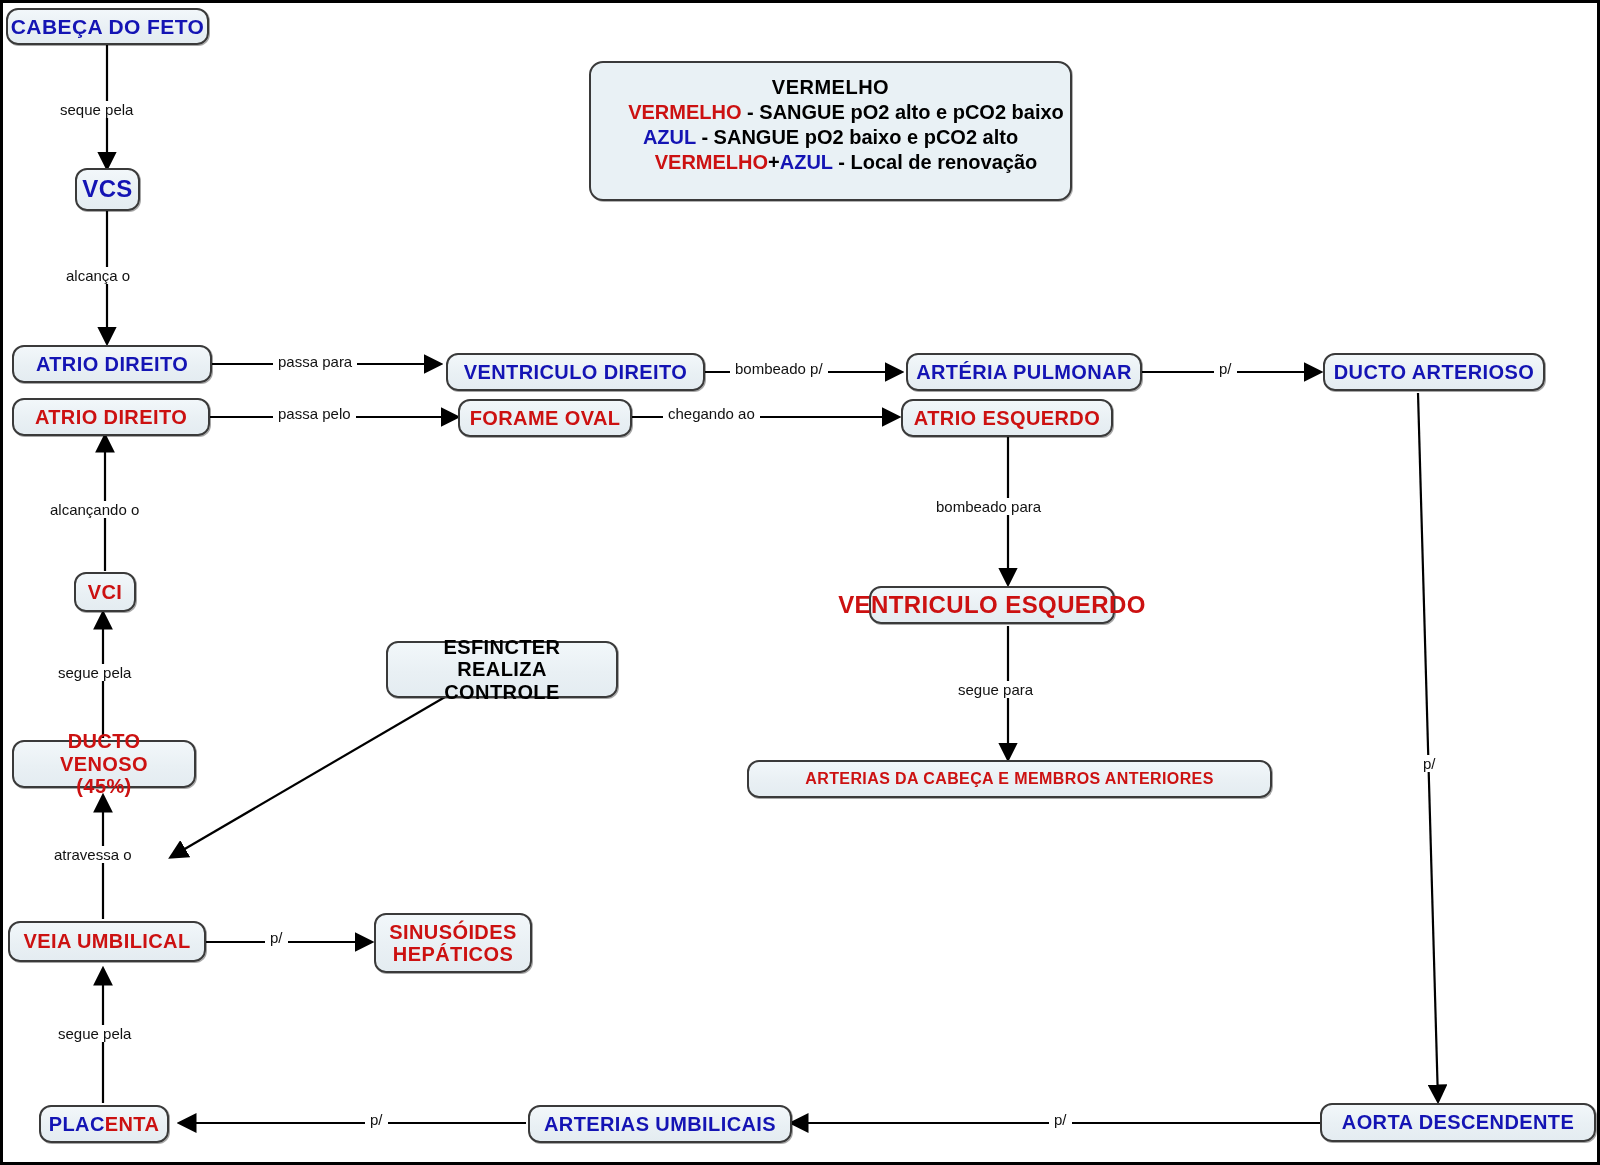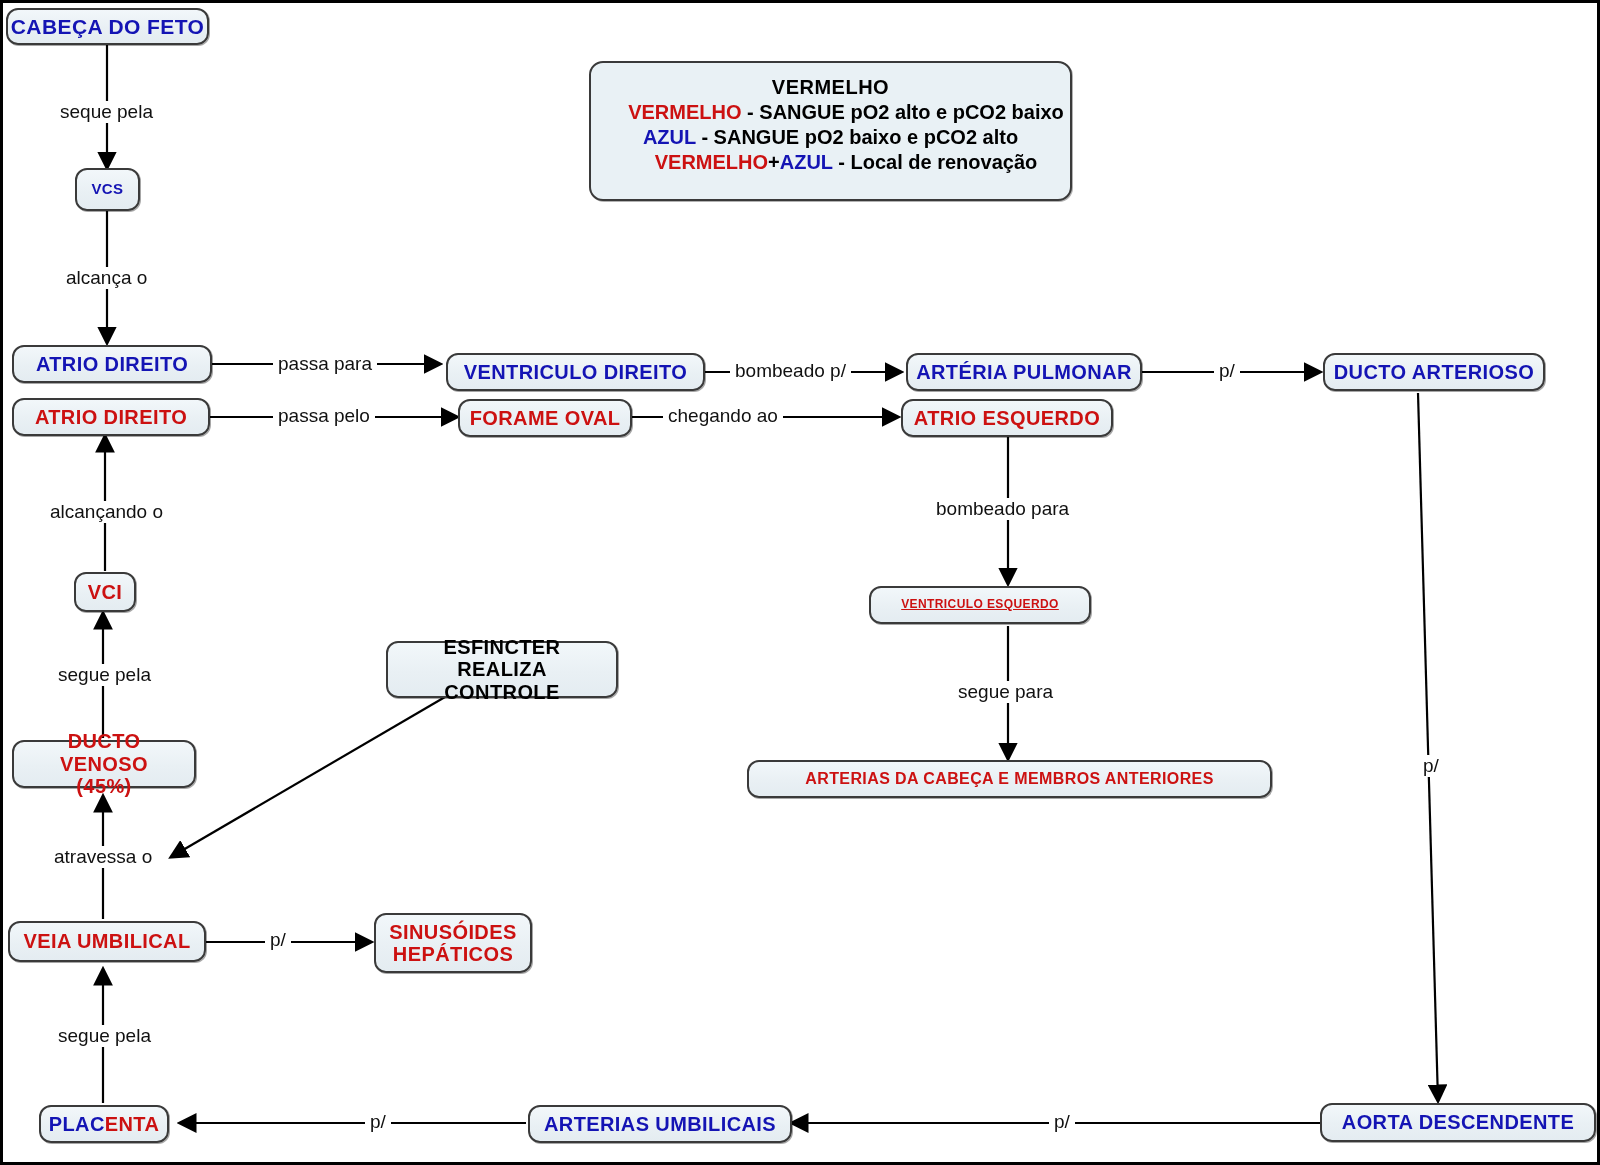--- a/index.html
+++ b/index.html
@@ -35,21 +35,21 @@
     padding:2px 10px;
   }
   .node.blue{color:#1414b4;}
   .node.red{color:#cc1111;}
   .node.black{color:#000000;}
   .node.two-line{white-space:normal;}
 
   
   .elabel{
     position:absolute;
-    font-size:19px;
+    font-size:15px;
     color:#111111;
     background:#ffffff;
     padding:0 5px;
     white-space:nowrap;
     font-weight:normal;
   }
 
   
   #legend{
     position:absolute;
@@ -125,37 +125,37 @@
 
   <div id="legend" style="left:586px;top:58px;width:483px;height:140px;">
     <div class="ltitle">VERMELHO</div>
     <div class="lrow"><span class="kw-red">VERMELHO</span><span> - SANGUE pO2 alto e pCO2 baixo</span></div>
     <div class="lrow"><span class="kw-blue">AZUL</span><span> - SANGUE pO2 baixo e pCO2 alto</span></div>
     <div class="lrow"><span class="kw-red">VERMELHO</span><span>+</span><span class="kw-blue">AZUL</span><span> - Local de renovação</span></div>
   </div>
 
   <div class="node blue" style="left:3px;top:5px;width:203px;height:37px;font-size:21px;">CABEÇA DO FETO</div>
 
-  <div class="node blue" style="left:72px;top:165px;width:65px;height:43px;font-size:15px;">VCS</div>
+  <div class="node blue" style="left:72px;top:165px;width:65px;height:43px;font-size:24px;">VCS</div>
 
   <div class="node blue" style="left:9px;top:342px;width:200px;height:38px;font-size:20px;">ATRIO DIREITO</div>
 
   <div class="node red" style="left:9px;top:395px;width:198px;height:38px;font-size:20px;">ATRIO DIREITO</div>
 
   <div class="node blue" style="left:443px;top:350px;width:259px;height:38px;font-size:20px;">VENTRICULO DIREITO</div>
 
   <div class="node red" style="left:455px;top:396px;width:174px;height:38px;font-size:20px;">FORAME OVAL</div>
 
   <div class="node blue" style="left:903px;top:350px;width:236px;height:38px;font-size:20px;">ARTÉRIA PULMONAR</div>
 
   <div class="node red" style="left:898px;top:396px;width:212px;height:38px;font-size:20px;">ATRIO ESQUERDO</div>
 
   <div class="node blue" style="left:1320px;top:350px;width:222px;height:38px;font-size:20px;">DUCTO ARTERIOSO</div>
 
-  <div class="node red" style="left:866px;top:583px;width:222px;height:38px;font-size:12px;text-decoration:underline;">VENTRICULO ESQUERDO</div>
+  <div class="node red" style="left:866px;top:583px;width:246px;height:38px;font-size:24px;">VENTRICULO ESQUERDO</div>
 
   <div class="node red" style="left:744px;top:757px;width:525px;height:38px;font-size:16px;">ARTERIAS DA CABEÇA E MEMBROS ANTERIORES</div>
 
   <div class="node red" style="left:71px;top:569px;width:62px;height:40px;font-size:20px;">VCI</div>
 
   <div class="node red two-line" style="left:9px;top:737px;width:184px;height:48px;font-size:20px;flex-direction:column;">
     <span>DUCTO VENOSO</span>
     <span>(45%)</span>
   </div>
 

